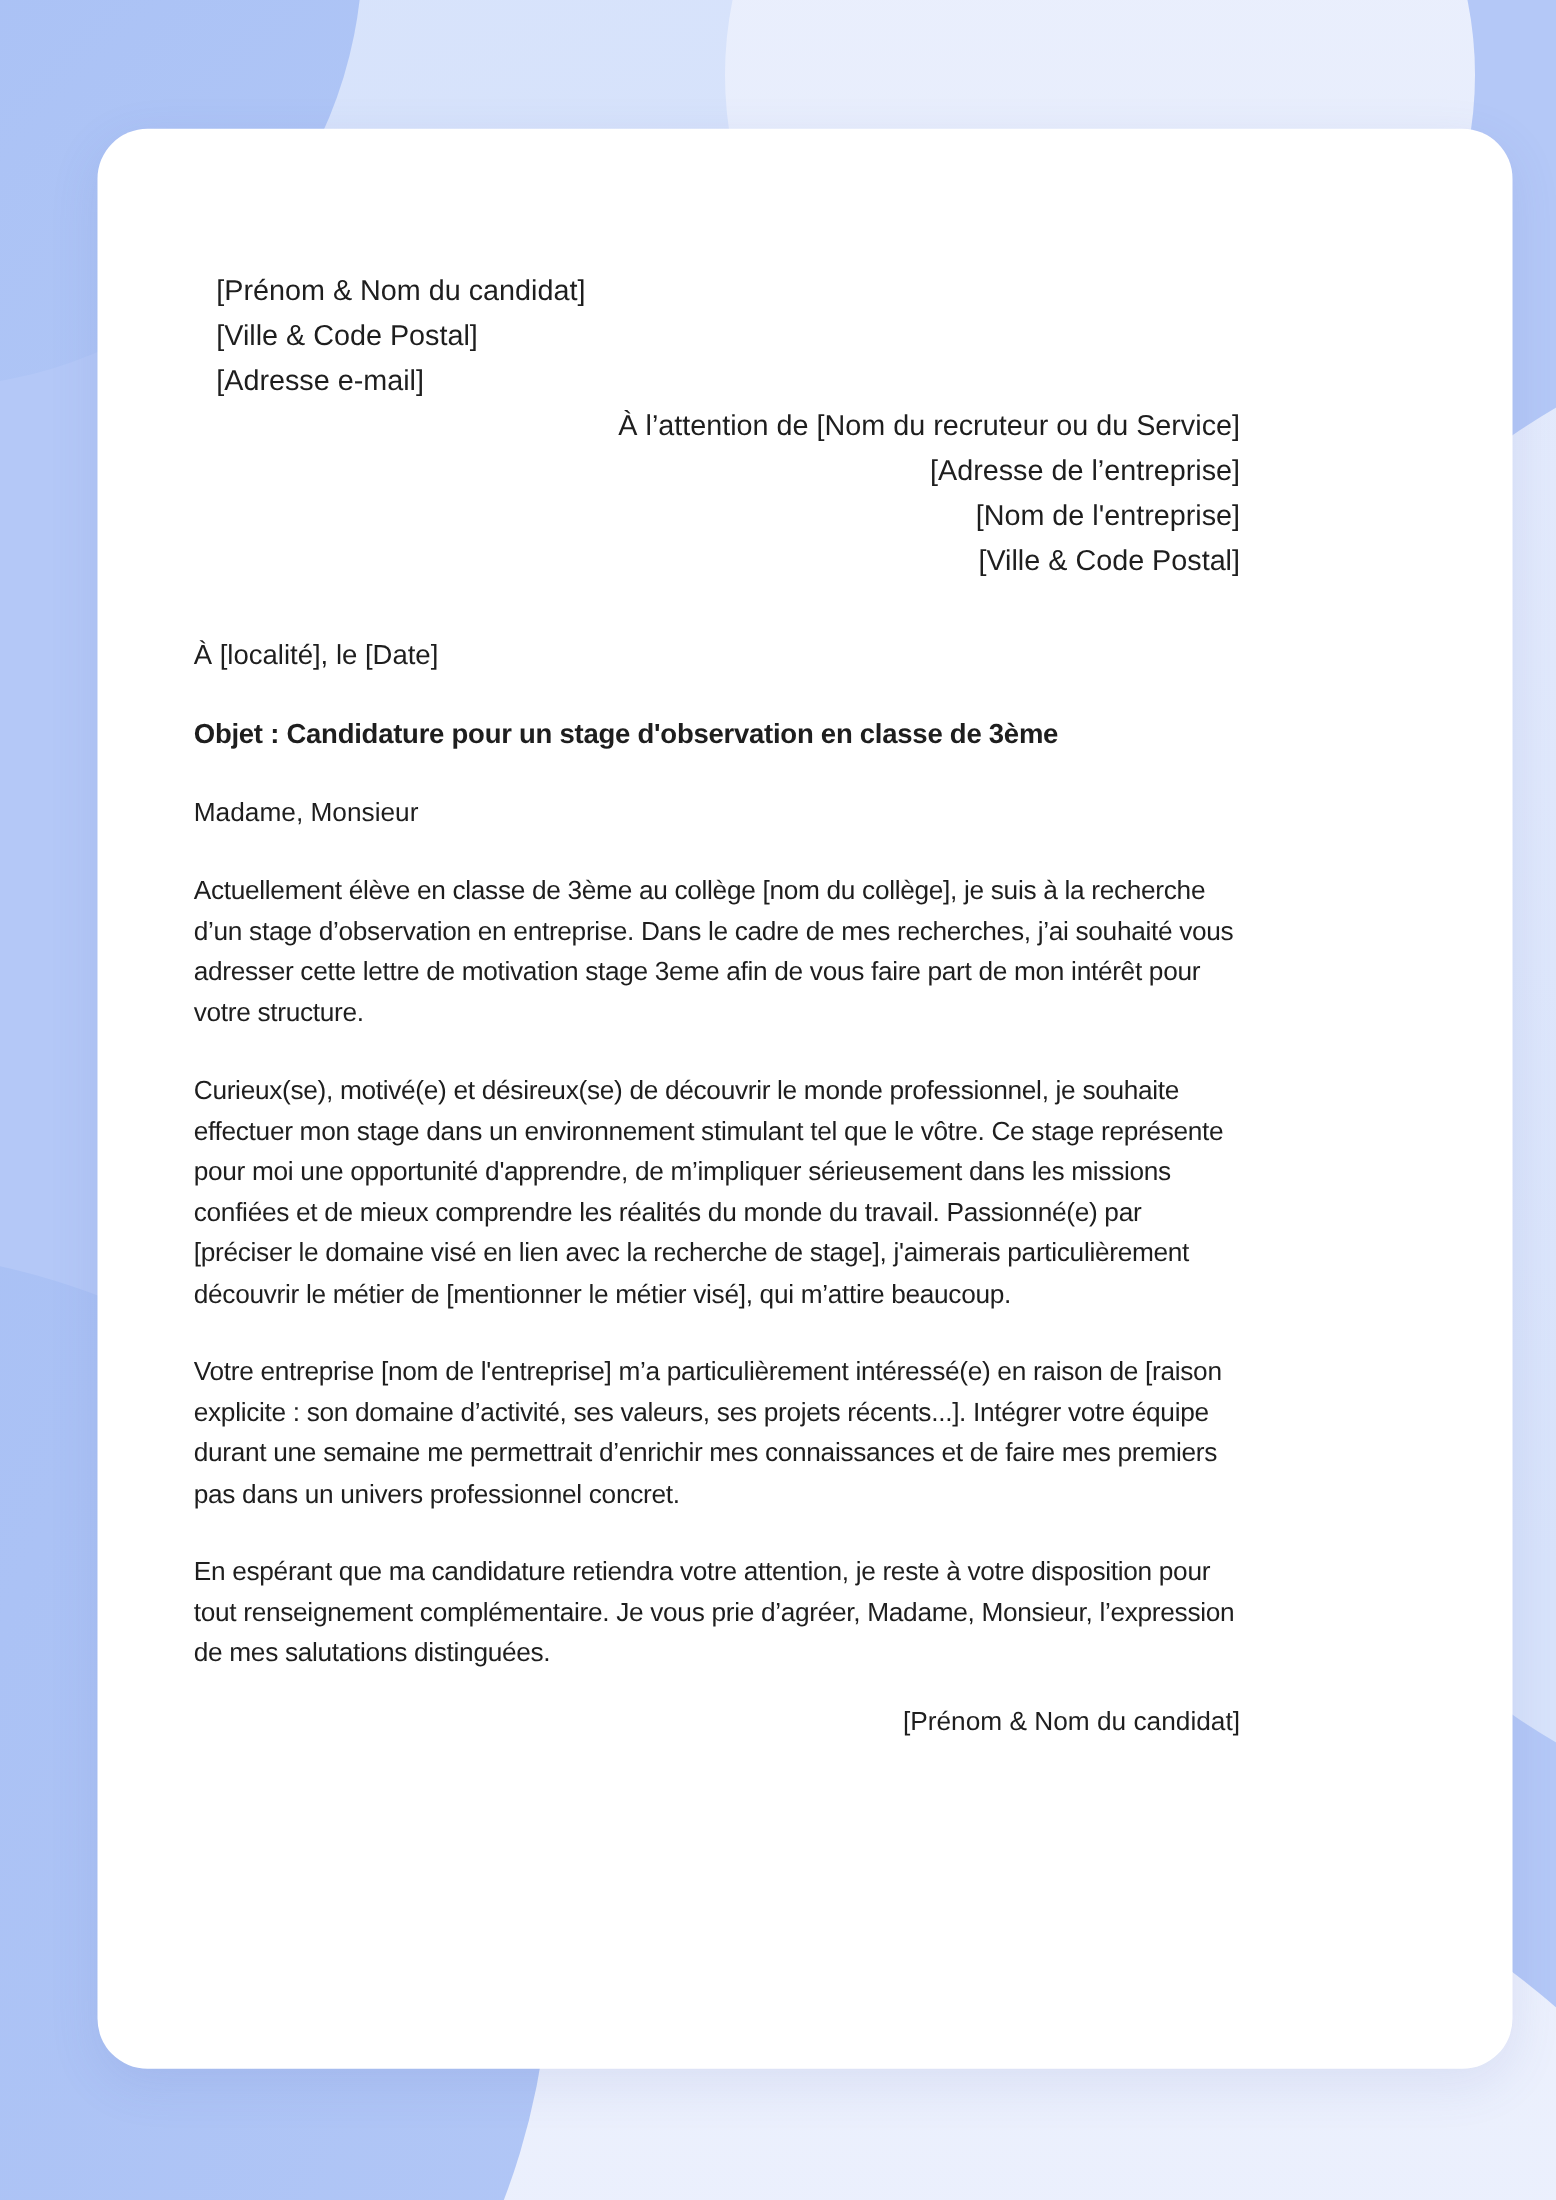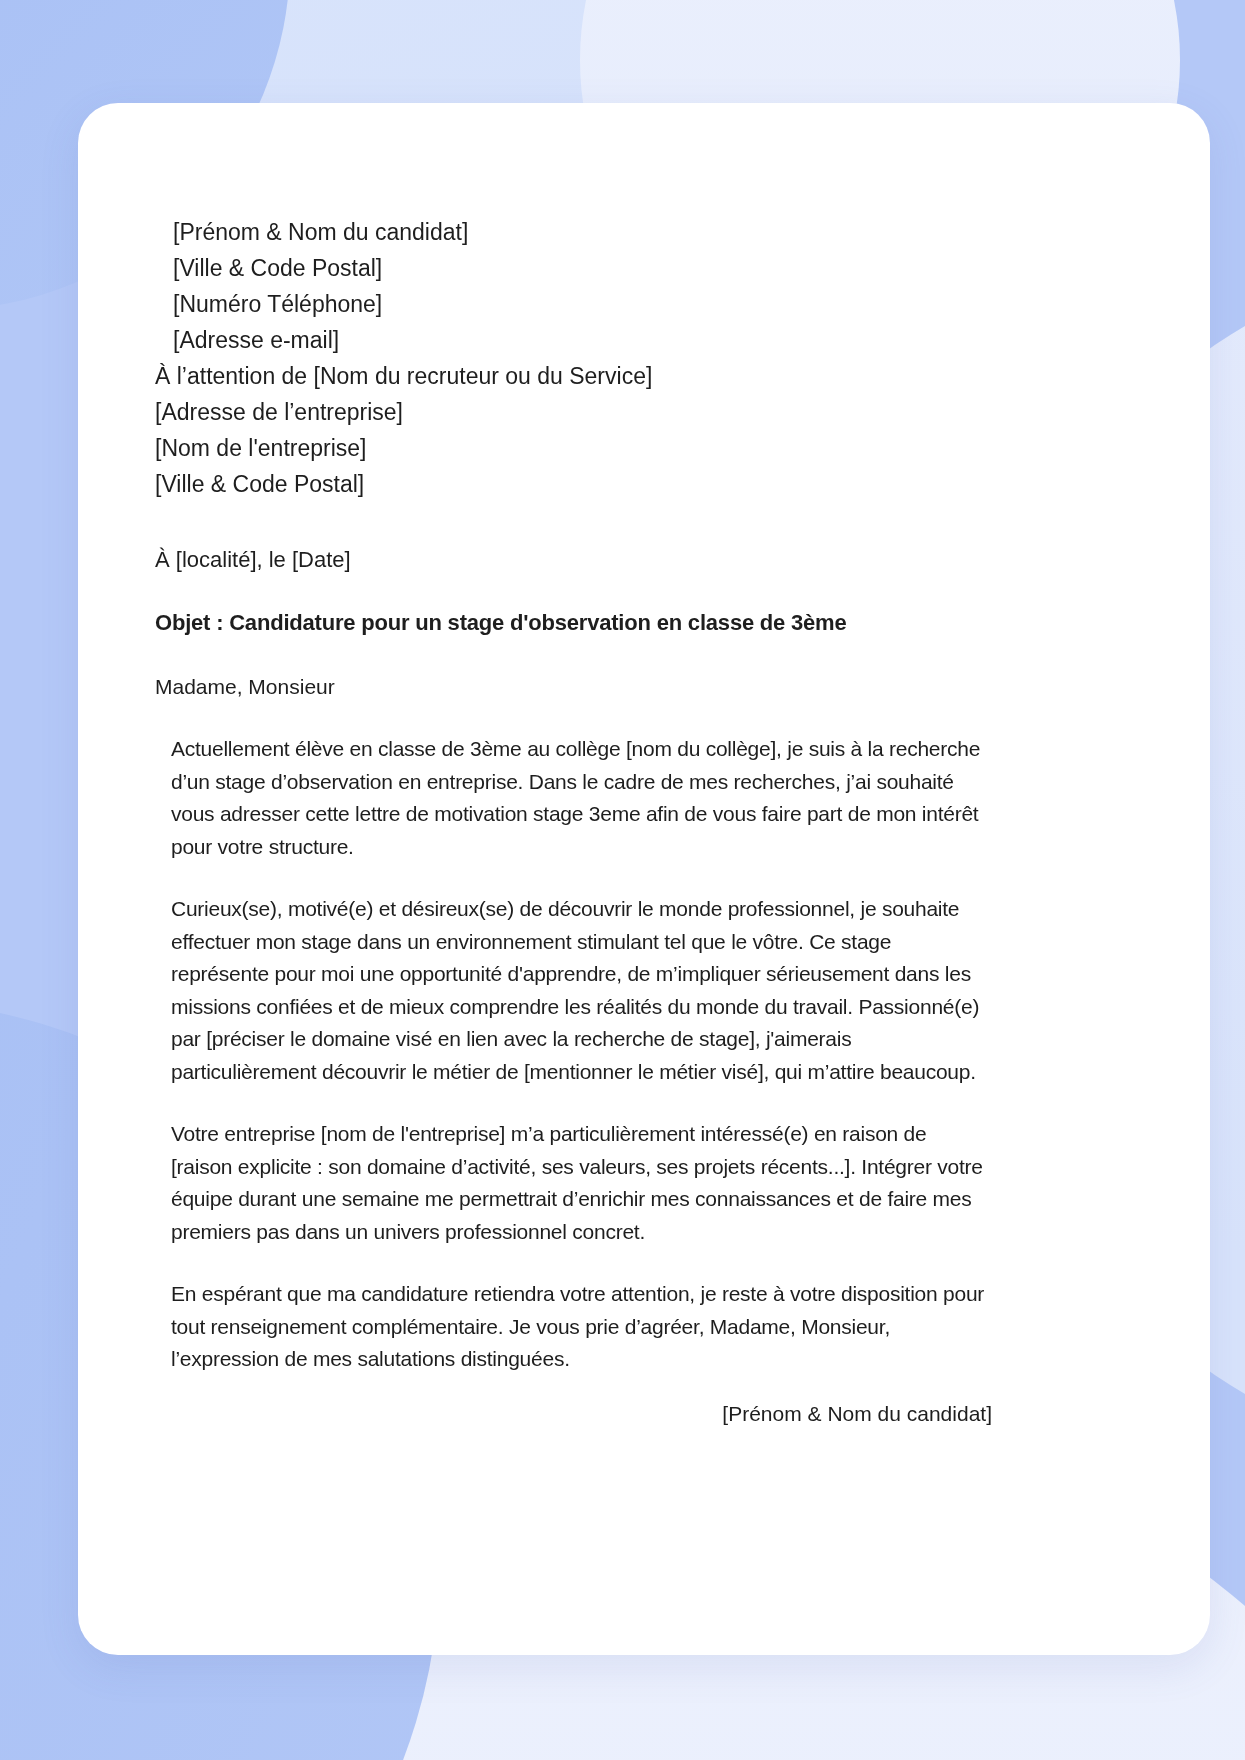--- a/index.html
+++ b/index.html
@@ -33,45 +33,44 @@
     background:linear-gradient(115deg,#a4bdf4 0%,#b2c7f6 100%);}
 
   .page{
     position:absolute;left:78px;top:103px;width:1132px;height:1552px;
     background:var(--card-background);border-radius:40px;
     box-shadow:0 12px 40px rgba(80,100,180,.12);
     box-sizing:border-box;
     padding:111px 218px 0 77px;
   }
   .sender{margin-left:18px;font-size:23px;line-height:36px;}
-  .recipient{font-size:23px;line-height:36px;text-align:left;}
+  .recipient{font-size:23px;line-height:36px;text-align:right;}
   .dateline{margin-top:42px;font-size:22px;line-height:32px;}
   .subject{margin-top:31px;font-size:22px;line-height:32px;font-weight:bold;letter-spacing:-0.2px;}
   .greeting{margin-top:32px;font-size:21px;line-height:32px;}
-  .body-par{margin:30px 0 0 16px;font-size:21px;line-height:32.5px;letter-spacing:-0.25px;}
+  .body-par{margin:30px 0 0 0;font-size:21px;line-height:32.5px;letter-spacing:-0.25px;}
   .signature{margin-top:22px;font-size:21px;line-height:32px;text-align:right;}
 </style>
 </head>
 <body>
 
 <div class="backdrop">
   <div class="circle c-topdome"></div>
   <div class="circle c-topright"></div>
   <div class="circle c-right"></div>
   <div class="circle c-bottomdome"></div>
   <div class="circle c-topleft"></div>
   <div class="circle c-bottomdark"></div>
 </div>
 
 <div class="page">
 
   <div class="sender">
     <div>[Prénom &amp; Nom du candidat]</div>
     <div>[Ville &amp; Code Postal]</div>
-    <div>[Numéro Téléphone]</div>
     <div>[Adresse e-mail]</div>
   </div>
 
   <div class="recipient">
     <div>À l’attention de [Nom du recruteur ou du Service]</div>
     <div>[Adresse de l’entreprise]</div>
     <div>[Nom de l'entreprise]</div>
     <div>[Ville &amp; Code Postal]</div>
   </div>
 

